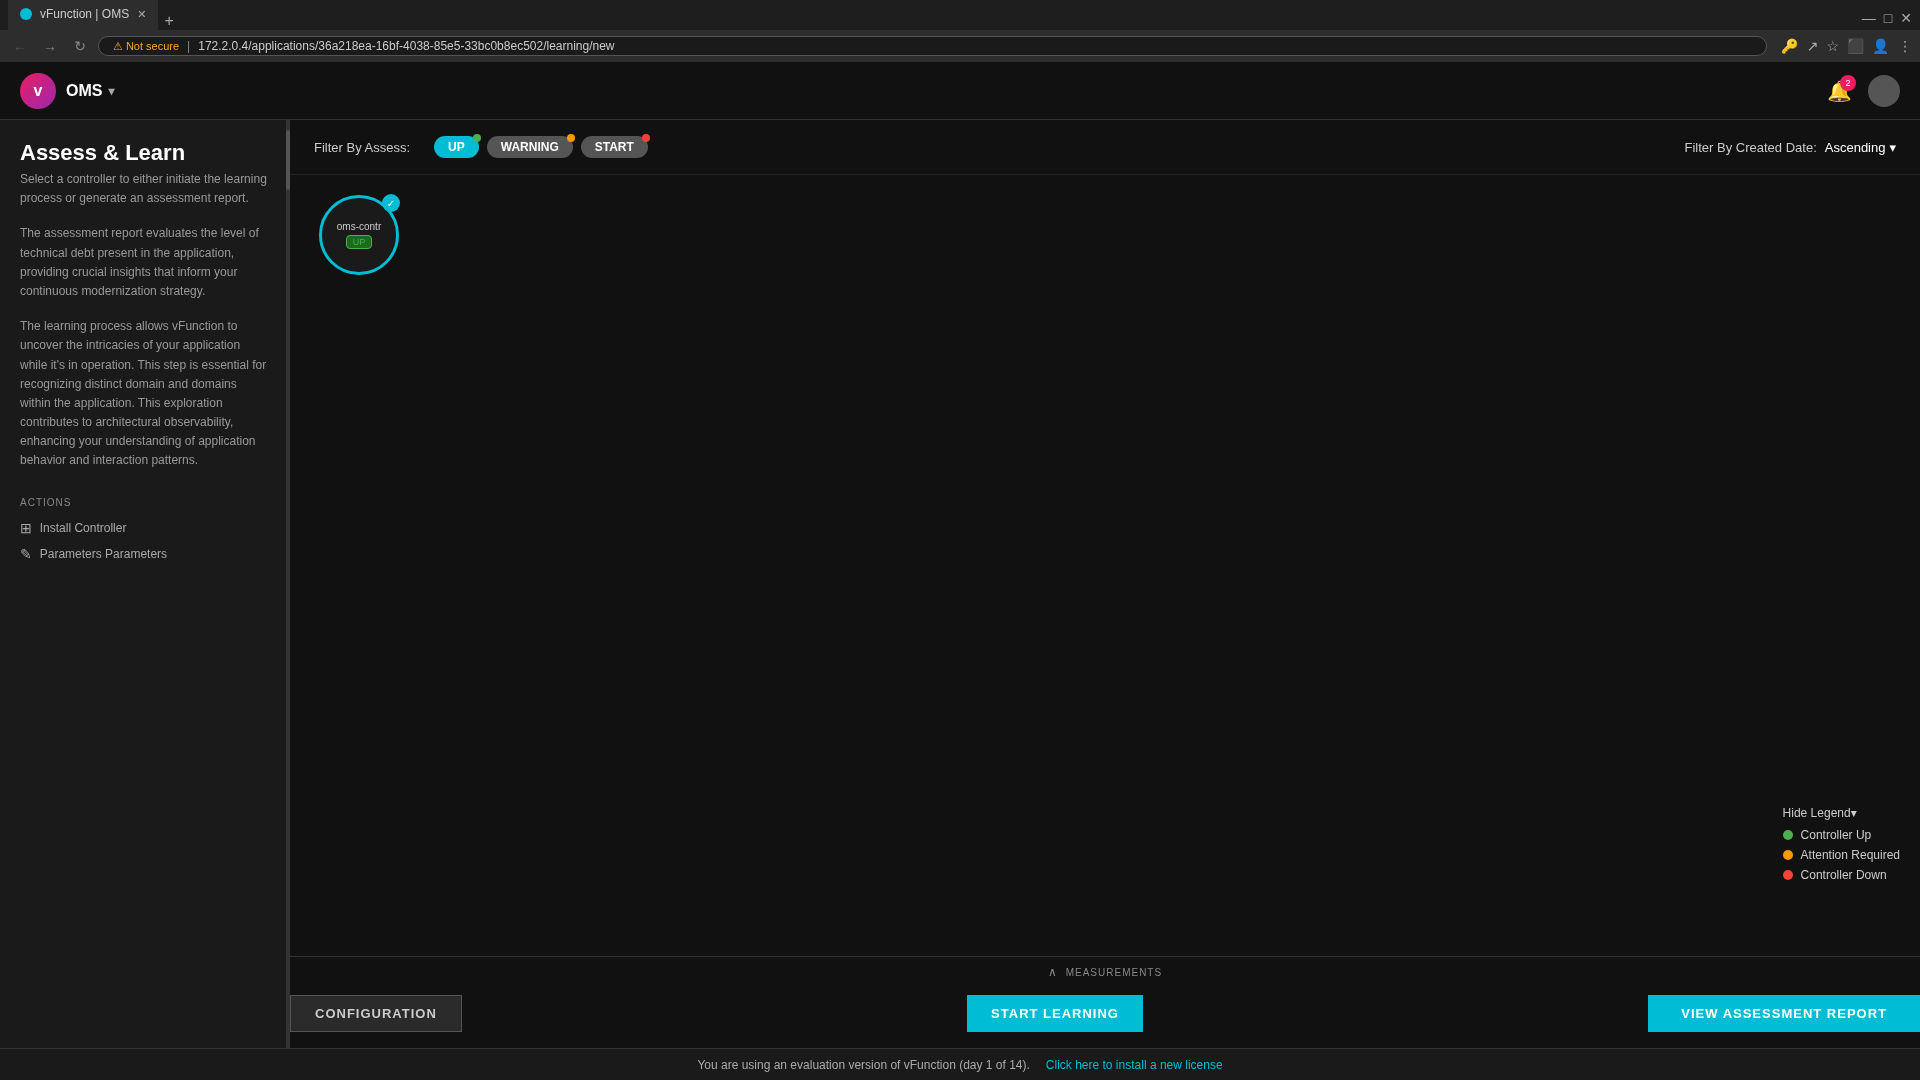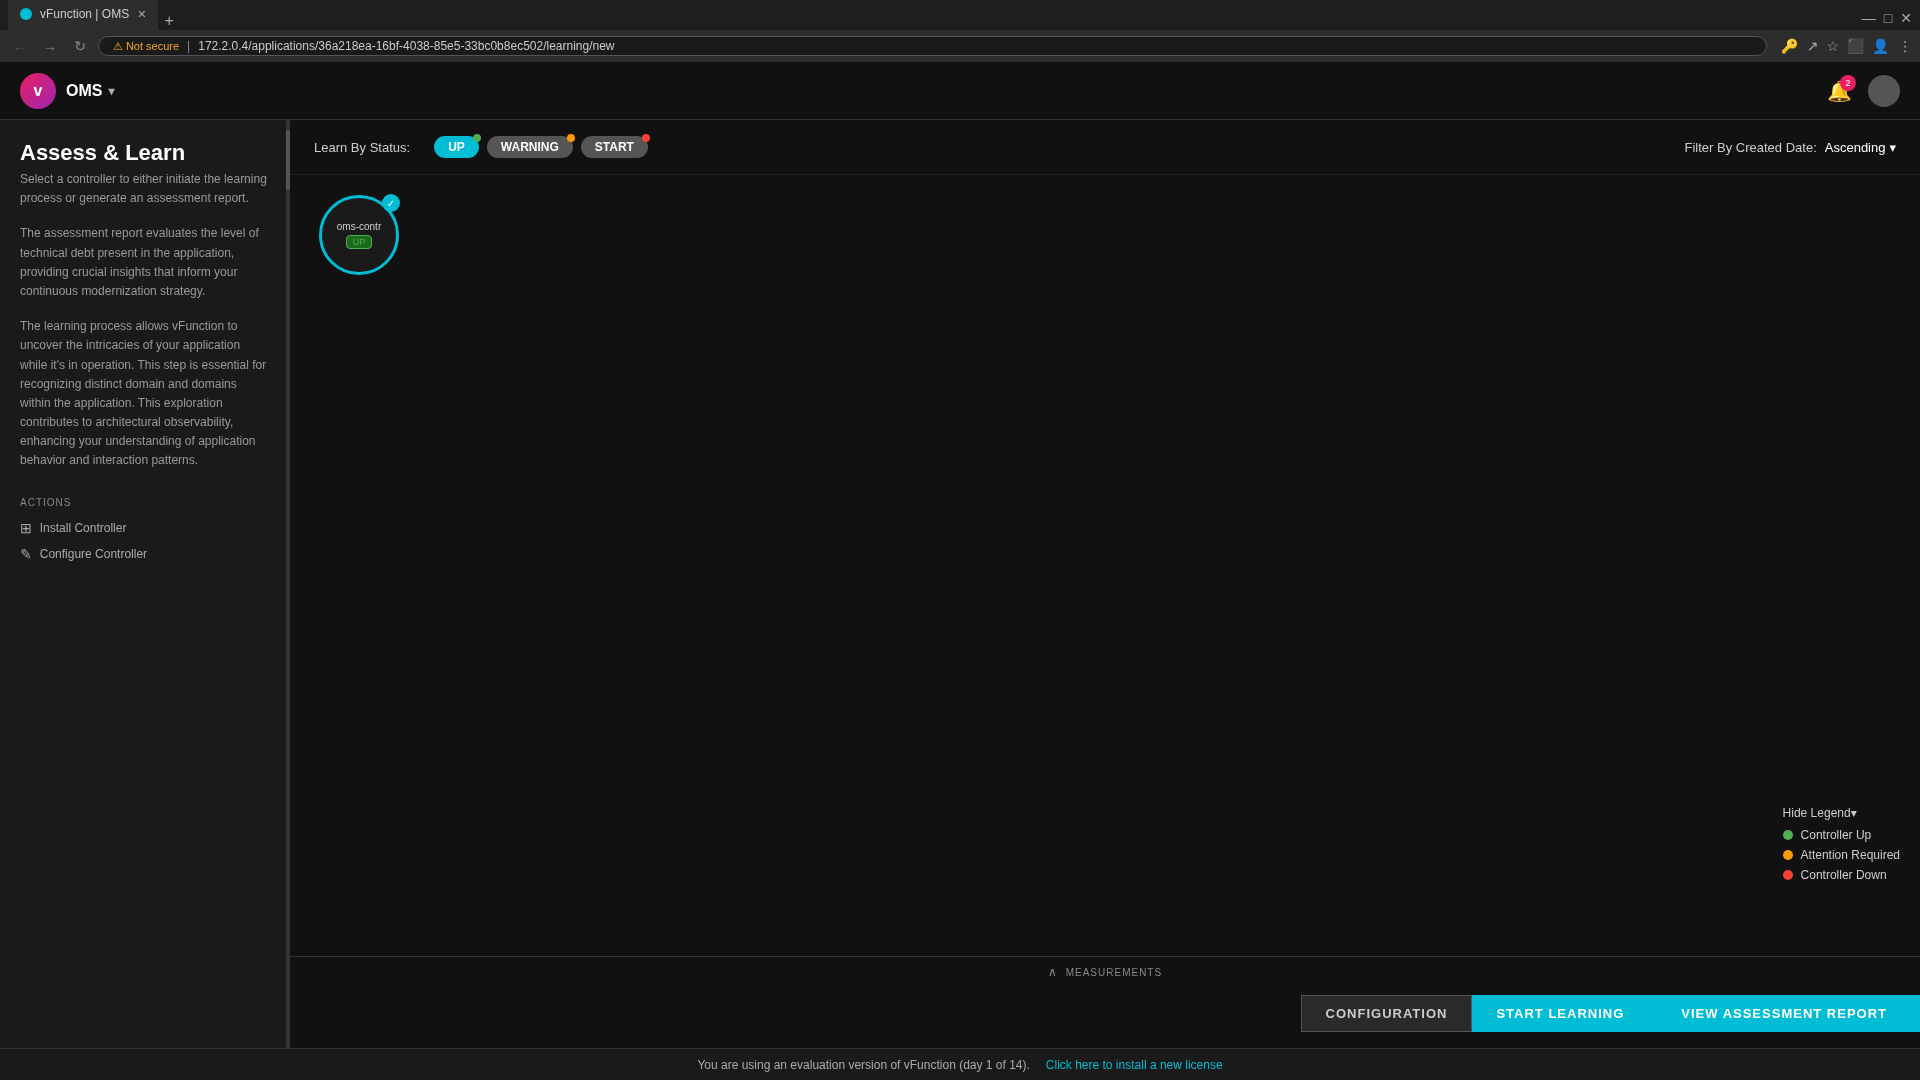--- a/index.html
+++ b/index.html
@@ -385,21 +385,21 @@
       color: #888;
       font-size: 10px;
       letter-spacing: 1px;
       cursor: pointer;
     }
     .measurements-chevron {
       font-size: 12px;
     }
     .action-buttons {
       display: flex;
-      justify-content: flex-end;
+      justify-content: space-between;
       gap: 0;
       padding: 12px 0 16px;
     }
     .btn-config {
       background: #2a2a2a;
       color: #ccc;
       border: 1px solid #555;
       padding: 10px 24px;
       font-size: 13px;
       font-weight: bold;
@@ -561,30 +561,30 @@
       <p class="panel-description">The assessment report evaluates the level of technical debt present in the application, providing crucial insights that inform your continuous modernization strategy.</p>
       <p class="panel-description">The learning process allows vFunction to uncover the intricacies of your application while it's in operation. This step is essential for recognizing distinct domain and domains within the application. This exploration contributes to architectural observability, enhancing your understanding of application behavior and interaction patterns.</p>
       <div class="actions-section">
         <div class="actions-label">ACTIONS</div>
         <div class="action-item">
           <span class="action-icon">⊞</span>
           <span>Install Controller</span>
         </div>
         <div class="action-item">
           <span class="action-icon">✎</span>
-          <span>Configure Controller</span>
+          <span>Parameters Parameters</span>
         </div>
       </div>
     </div>
   </div>
 
   <div class="right-content">
 
     <div class="filter-bar">
-      <span class="filter-label">Learn By Status:</span>
+      <span class="filter-label">Filter By Assess:</span>
       <div class="filter-tags">
         <div class="filter-tag up">
           <span>UP</span>
           <span class="tag-dot green"></span>
         </div>
         <div class="filter-tag warning">
           <span>WARNING</span>
           <span class="tag-dot orange"></span>
         </div>
         <div class="filter-tag down">

